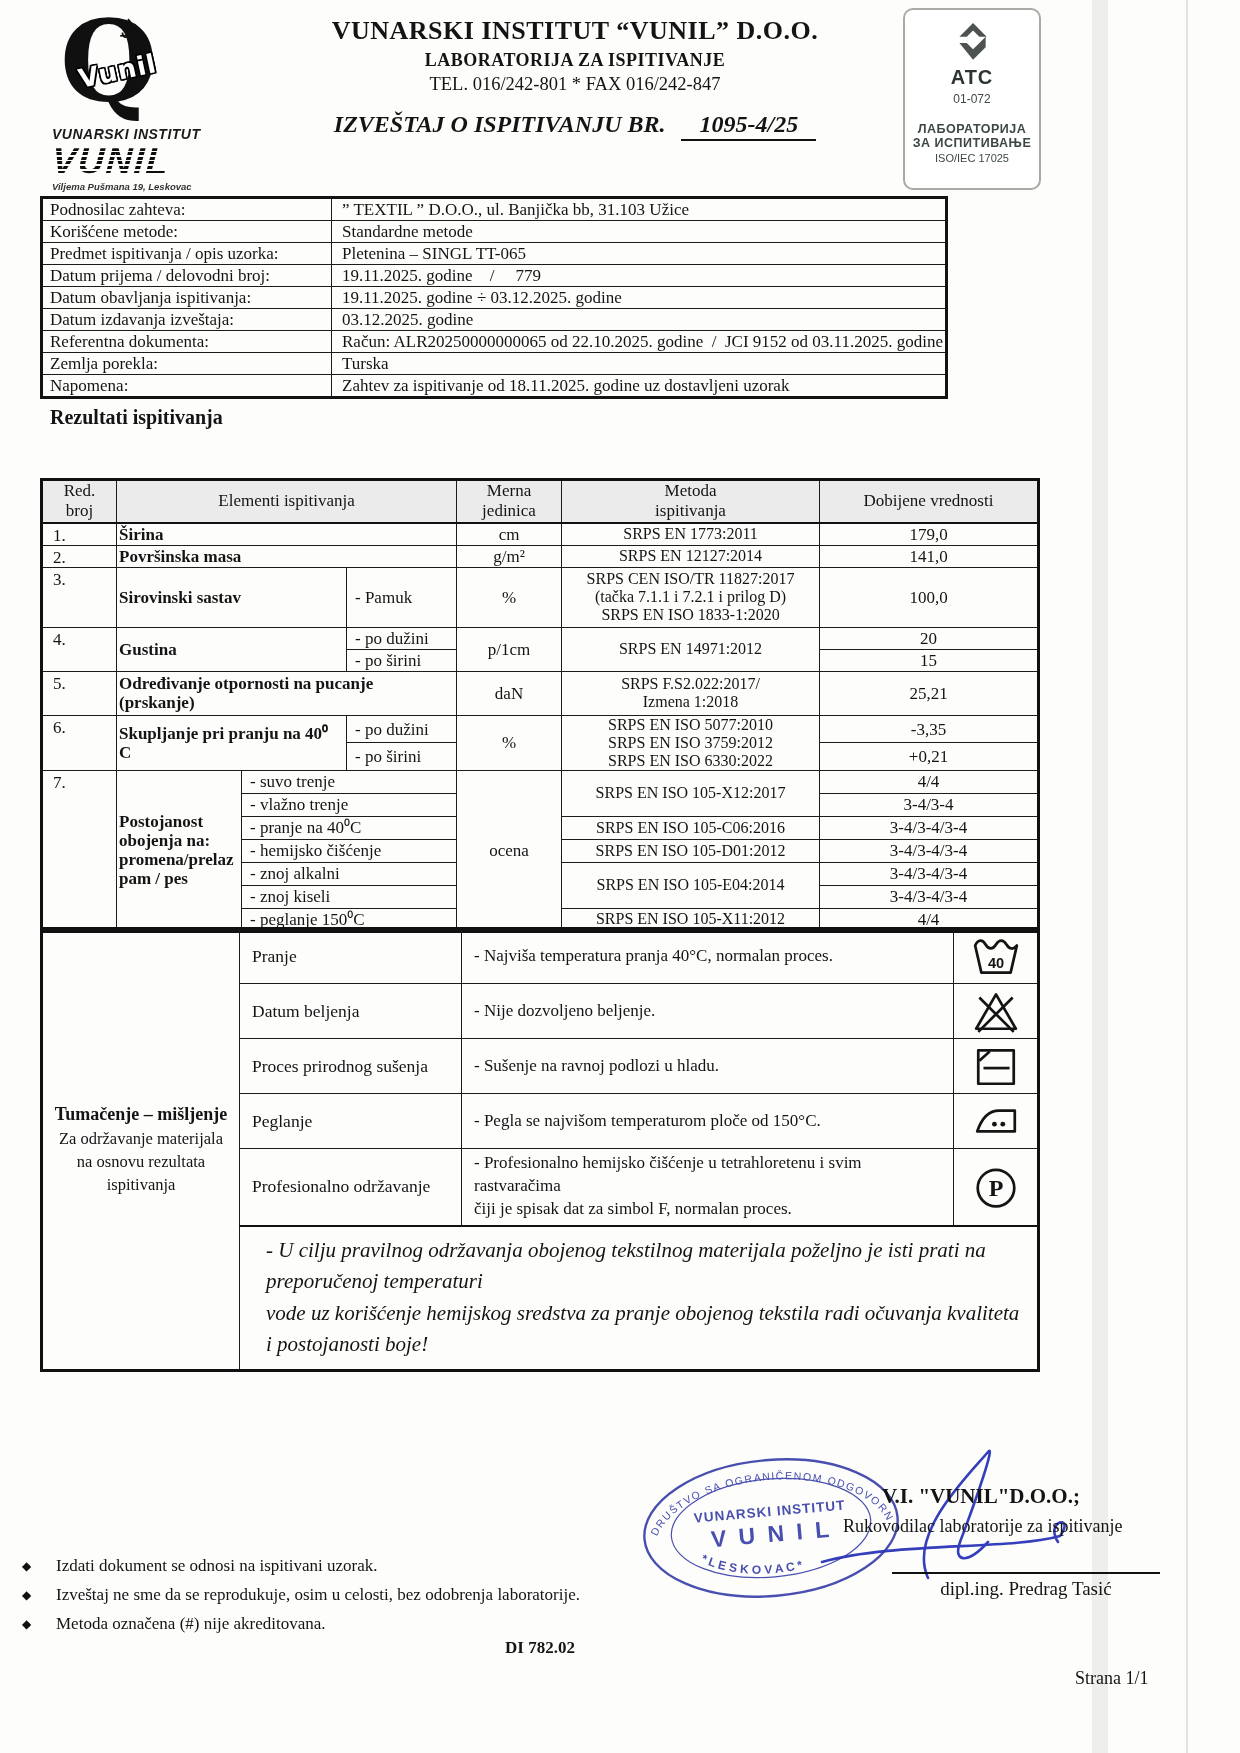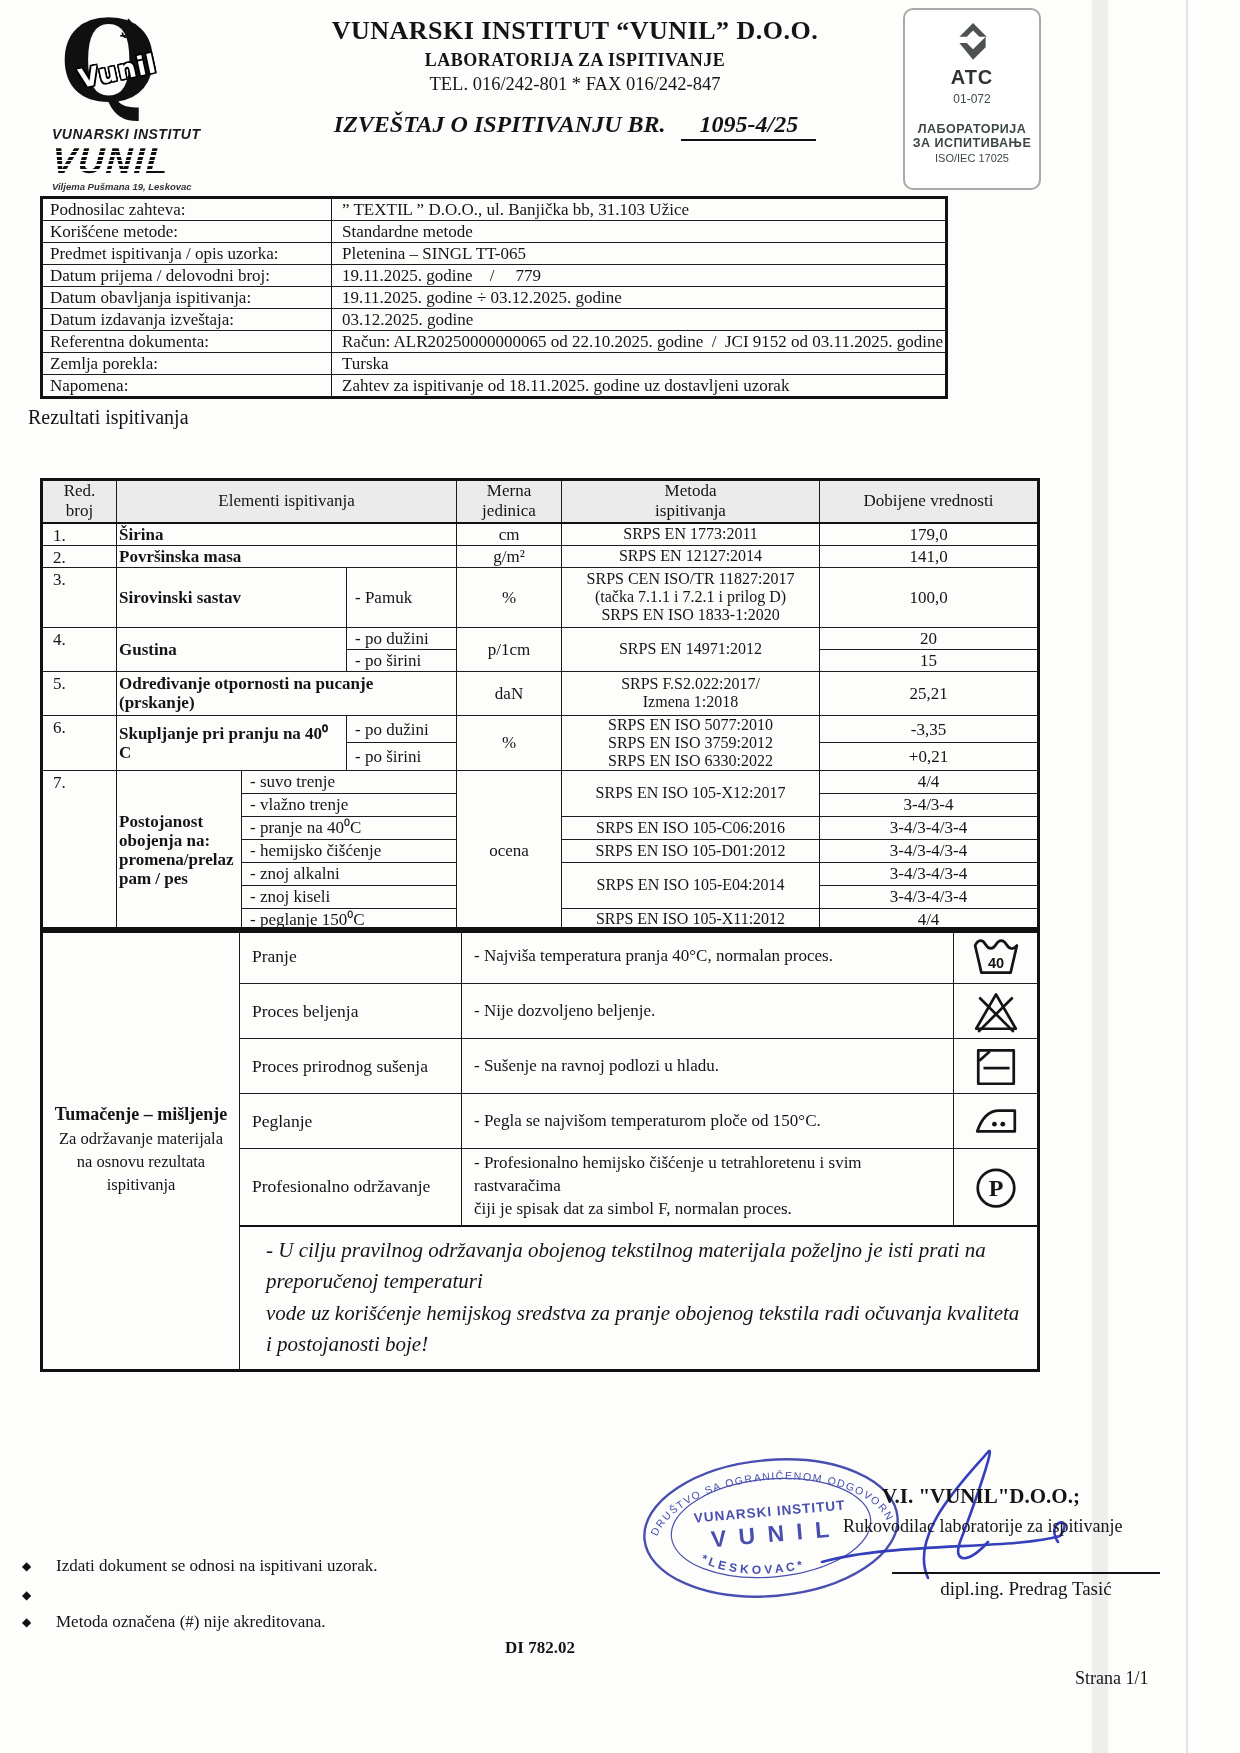--- a/index.html
+++ b/index.html
@@ -51,21 +51,21 @@
   
   table{border-collapse:collapse;table-layout:fixed;background:transparent;}
   td{border:1.6px solid #1c1c1c;font-size:17px;padding:0 6px;vertical-align:middle;overflow:hidden;}
   .info-table{left:40px;top:196px;width:908px;border:3px solid #131313;}
   .info-table td{height:21px;}
   .info-label{width:275px;padding-left:7px;}
   .info-value{padding-left:10px;}
   .pre{white-space:pre;}
   .ml{white-space:pre-line;}
 
-  .section-title{left:28px;top:406px;font-size:20px;}
+  .section-title{left:50px;top:406px;font-size:20px;font-weight:bold;}
 
   .results-table{left:40px;top:478px;width:997px;border:3px solid #111;}
   .results-table td{line-height:1.12;}
   .hdr td{background:#ebebeb;text-align:center;font-size:17px;line-height:1.2;border-bottom:2.5px solid #111;}
   .c{text-align:center;}
   .num-cell{text-align:left;padding-left:10px;vertical-align:top;padding-top:2px;}
   .name-cell{padding-left:2px;font-weight:bold;}
   .sub-cell{padding-left:8px;}
   .met{font-size:16px;text-align:center;line-height:1.15;}
   .val{text-align:center;}
@@ -328,21 +328,21 @@
     <td class="care-sym">
       <svg class="sym" width="50" height="48" viewBox="0 0 46 46">
         <g stroke="#141414" stroke-width="2.6" fill="none" stroke-linejoin="round">
           <path d="M3 12 C6 6 10 6 13 11 C16 16 20 16 23 11 C26 6 30 6 33 11 C36 16 40 16 43 12 L37 38 L9 38 Z"></path>
         </g>
         <text x="23" y="34" text-anchor="middle" font-size="14" font-weight="bold" fill="#141414">40</text>
       </svg>
     </td>
   </tr>
   <tr style="height:55px">
-    <td class="care-name">Proces beljenja</td>
+    <td class="care-name">Datum beljenja</td>
     <td class="care-desc">-  Nije dozvoljeno beljenje.</td>
     <td class="care-sym">
       <svg class="sym" width="50" height="48" viewBox="0 0 46 46">
         <g stroke="#141414" stroke-width="2.6" fill="none" stroke-linejoin="round">
           <path d="M23 7 L42 40 L4 40 Z"></path>
           <line x1="7" y1="10" x2="40" y2="43"></line>
           <line x1="39" y1="10" x2="6" y2="43"></line>
         </g>
       </svg>
     </td>
@@ -420,20 +420,21 @@
 <div class="abs sign-line"></div>
 <div class="abs signer">dipl.ing. Predrag Tasić</div>
 
 <div class="abs notes">
   <div class="note-row">
     <span class="diamond">◆</span>
     <span class="note-text">Izdati dokument se odnosi na ispitivani uzorak.</span>
   </div>
   <div class="note-row">
     <span class="diamond">◆</span>
+    <span class="note-text">Izveštaj ne sme da se reprodukuje, osim u celosti, bez odobrenja laboratorije.</span>
   </div>
   <div class="note-row">
     <span class="diamond">◆</span>
     <span class="note-text">Metoda označena (#) nije akreditovana.</span>
   </div>
 </div>
 
 <div class="abs doc-code">DI 782.02</div>
 <div class="abs page-label">Strana 1/1</div>
 

